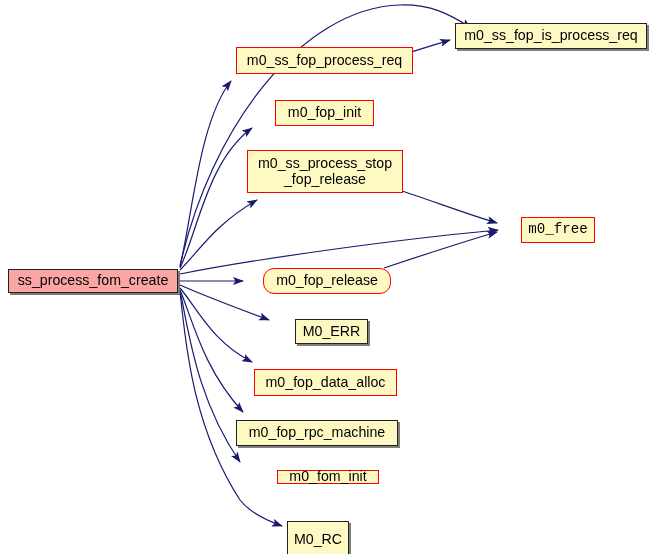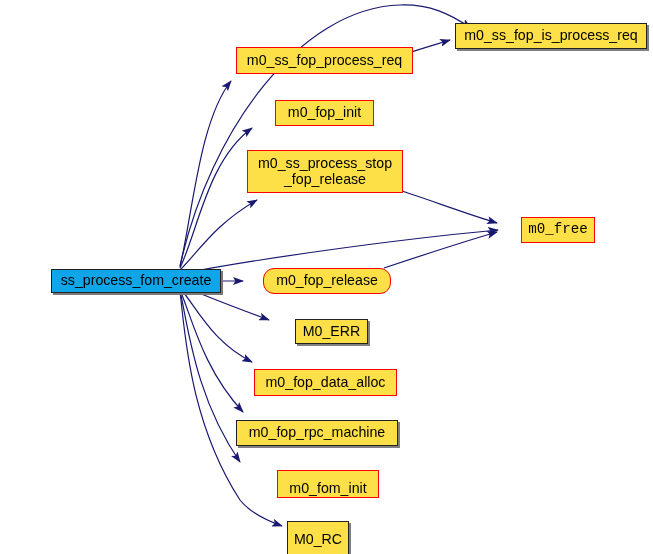--- a/index.html
+++ b/index.html
@@ -24,40 +24,39 @@
     width: 653px;
     height: 554px;
   }
   .node {
     position: absolute;
     box-sizing: border-box;
     display: flex;
     align-items: center;
     justify-content: center;
     text-align: center;
-    background: #fde047;
+    background: #fef9c3;
     font-size: 14.2px;
     color: #000000;
     line-height: 1.12;
     white-space: pre;
     z-index: 5;
   }
   .node.red {
     border: 1.4px solid #ff0000;
     margin-left: 8px;
   }
   .node.black {
     border: 1.4px solid #222222;
     box-shadow: 2px 2px 0 0 #808080;
   }
   .node.root {
     border: 1.4px solid #222222;
-    background: #0ea5e9;
+    background: #fca5a5;
     box-shadow: 2px 2px 0 0 #7a7a7a;
-    margin-left: 43px;
   }
   .node-label {
     display: block;
     pointer-events: none;
   }
 </style>
 </head>
 <body>
 
 <div id="canvas">
@@ -89,16 +88,16 @@
       <div class="node black" style="left: 455px; top: 23px; width: 192px; height: 26px;"><span class="node-label">m0_ss_fop_is_process_req</span></div>
       <div class="node red" style="left: 228px; top: 47px; width: 177px; height: 27px;"><span class="node-label">m0_ss_fop_process_req</span></div>
       <div class="node red" style="left: 267px; top: 100px; width: 99px; height: 26px;"><span class="node-label">m0_fop_init</span></div>
       <div class="node red" style="left: 239px; top: 150px; width: 156px; height: 43px;"><span class="node-label">m0_ss_process_stop
 _fop_release</span></div>
       <div class="node red" style="left: 513px; top: 217px; width: 74px; height: 26px; font-family: Liberation Mono, monospace;"><span class="node-label">m0_free</span></div>
       <div class="node red" style="left: 255px; top: 268px; width: 128px; height: 26px; border-radius: 11px;"><span class="node-label">m0_fop_release</span></div>
       <div class="node black" style="left: 279px; top: 319px; width: 73px; height: 25px; margin-left: 16px;"><span class="node-label">M0_ERR</span></div>
       <div class="node red" style="left: 246px; top: 369px; width: 143px; height: 27px;"><span class="node-label">m0_fop_data_alloc</span></div>
       <div class="node black" style="left: 236px; top: 420px; width: 162px; height: 26px;"><span class="node-label">m0_fop_rpc_machine</span></div>
-      <div class="node red" style="left: 269px; top: 470px; width: 102px; height: 28px; align-items: flex-end;"><span class="node-label">m0_fom_init</span></div>
+      <div class="node red" style="left: 269px; top: 470px; width: 102px; height: 14px;"><span class="node-label">m0_fom_init</span></div>
       <div class="node black" style="left: 287px; top: 521px; width: 62px; height: 38px;"><span class="node-label">M0_RC</span></div>
     </div>
 </div>
 
 </body></html>

